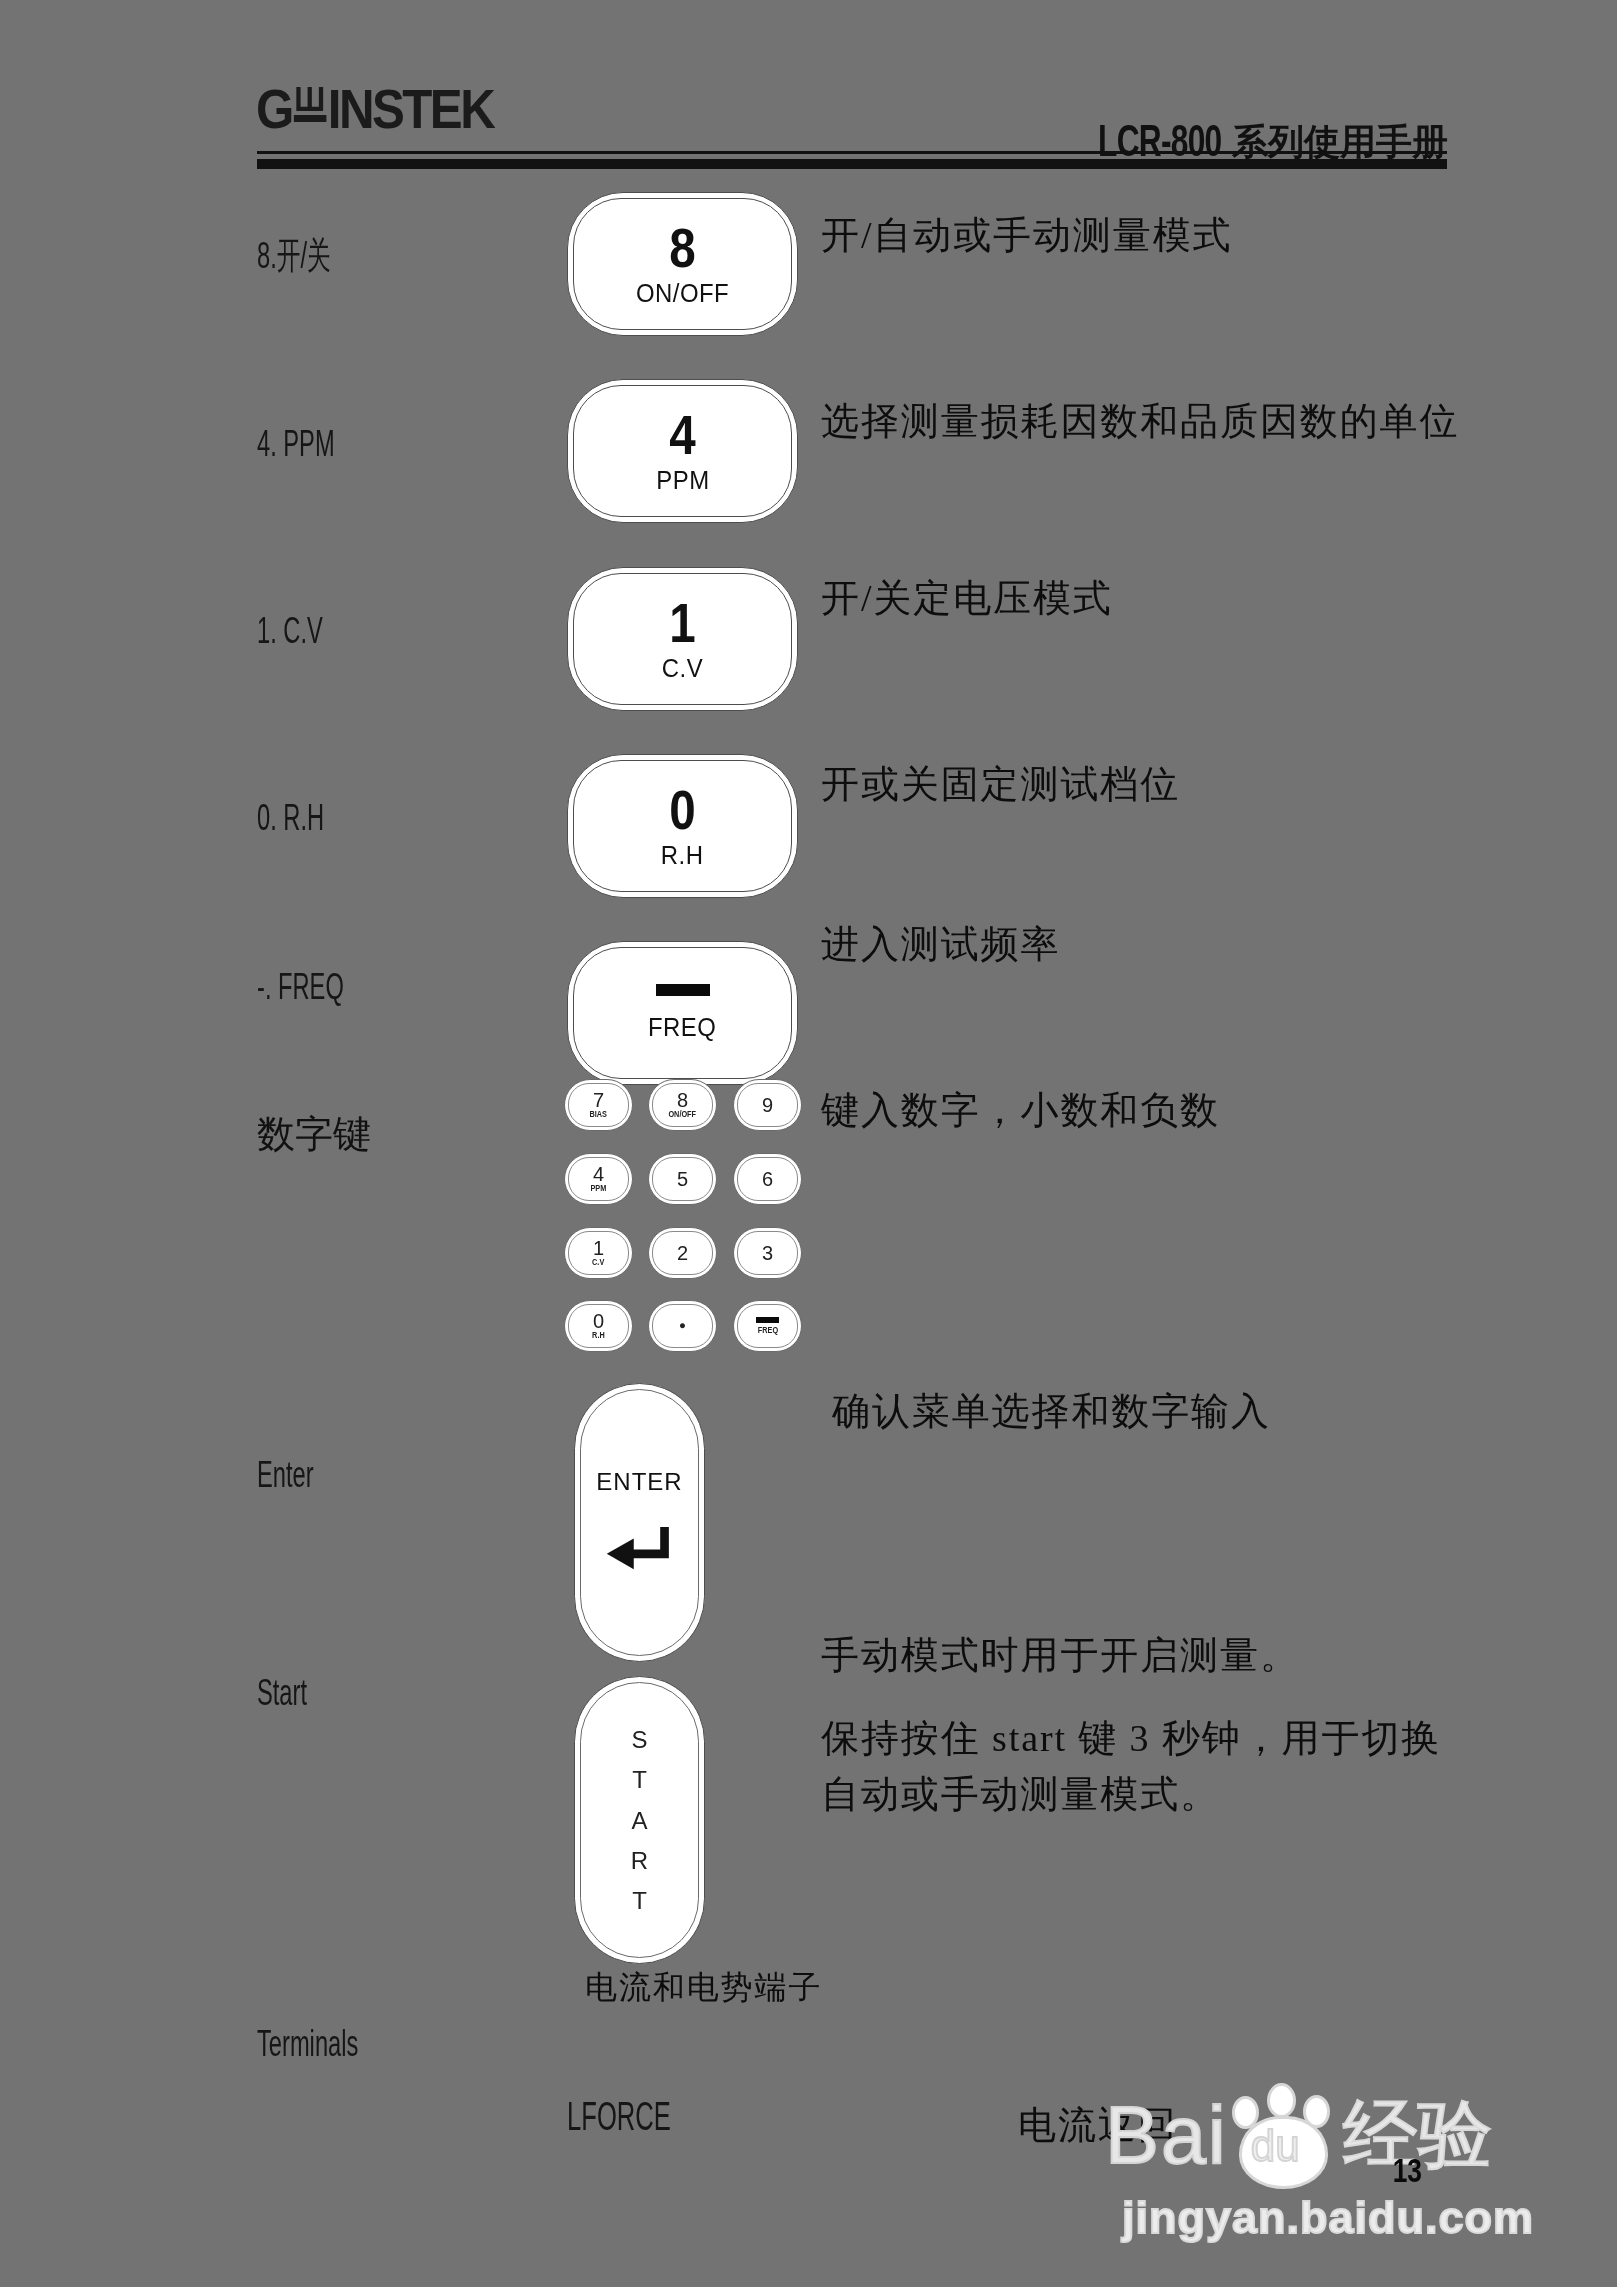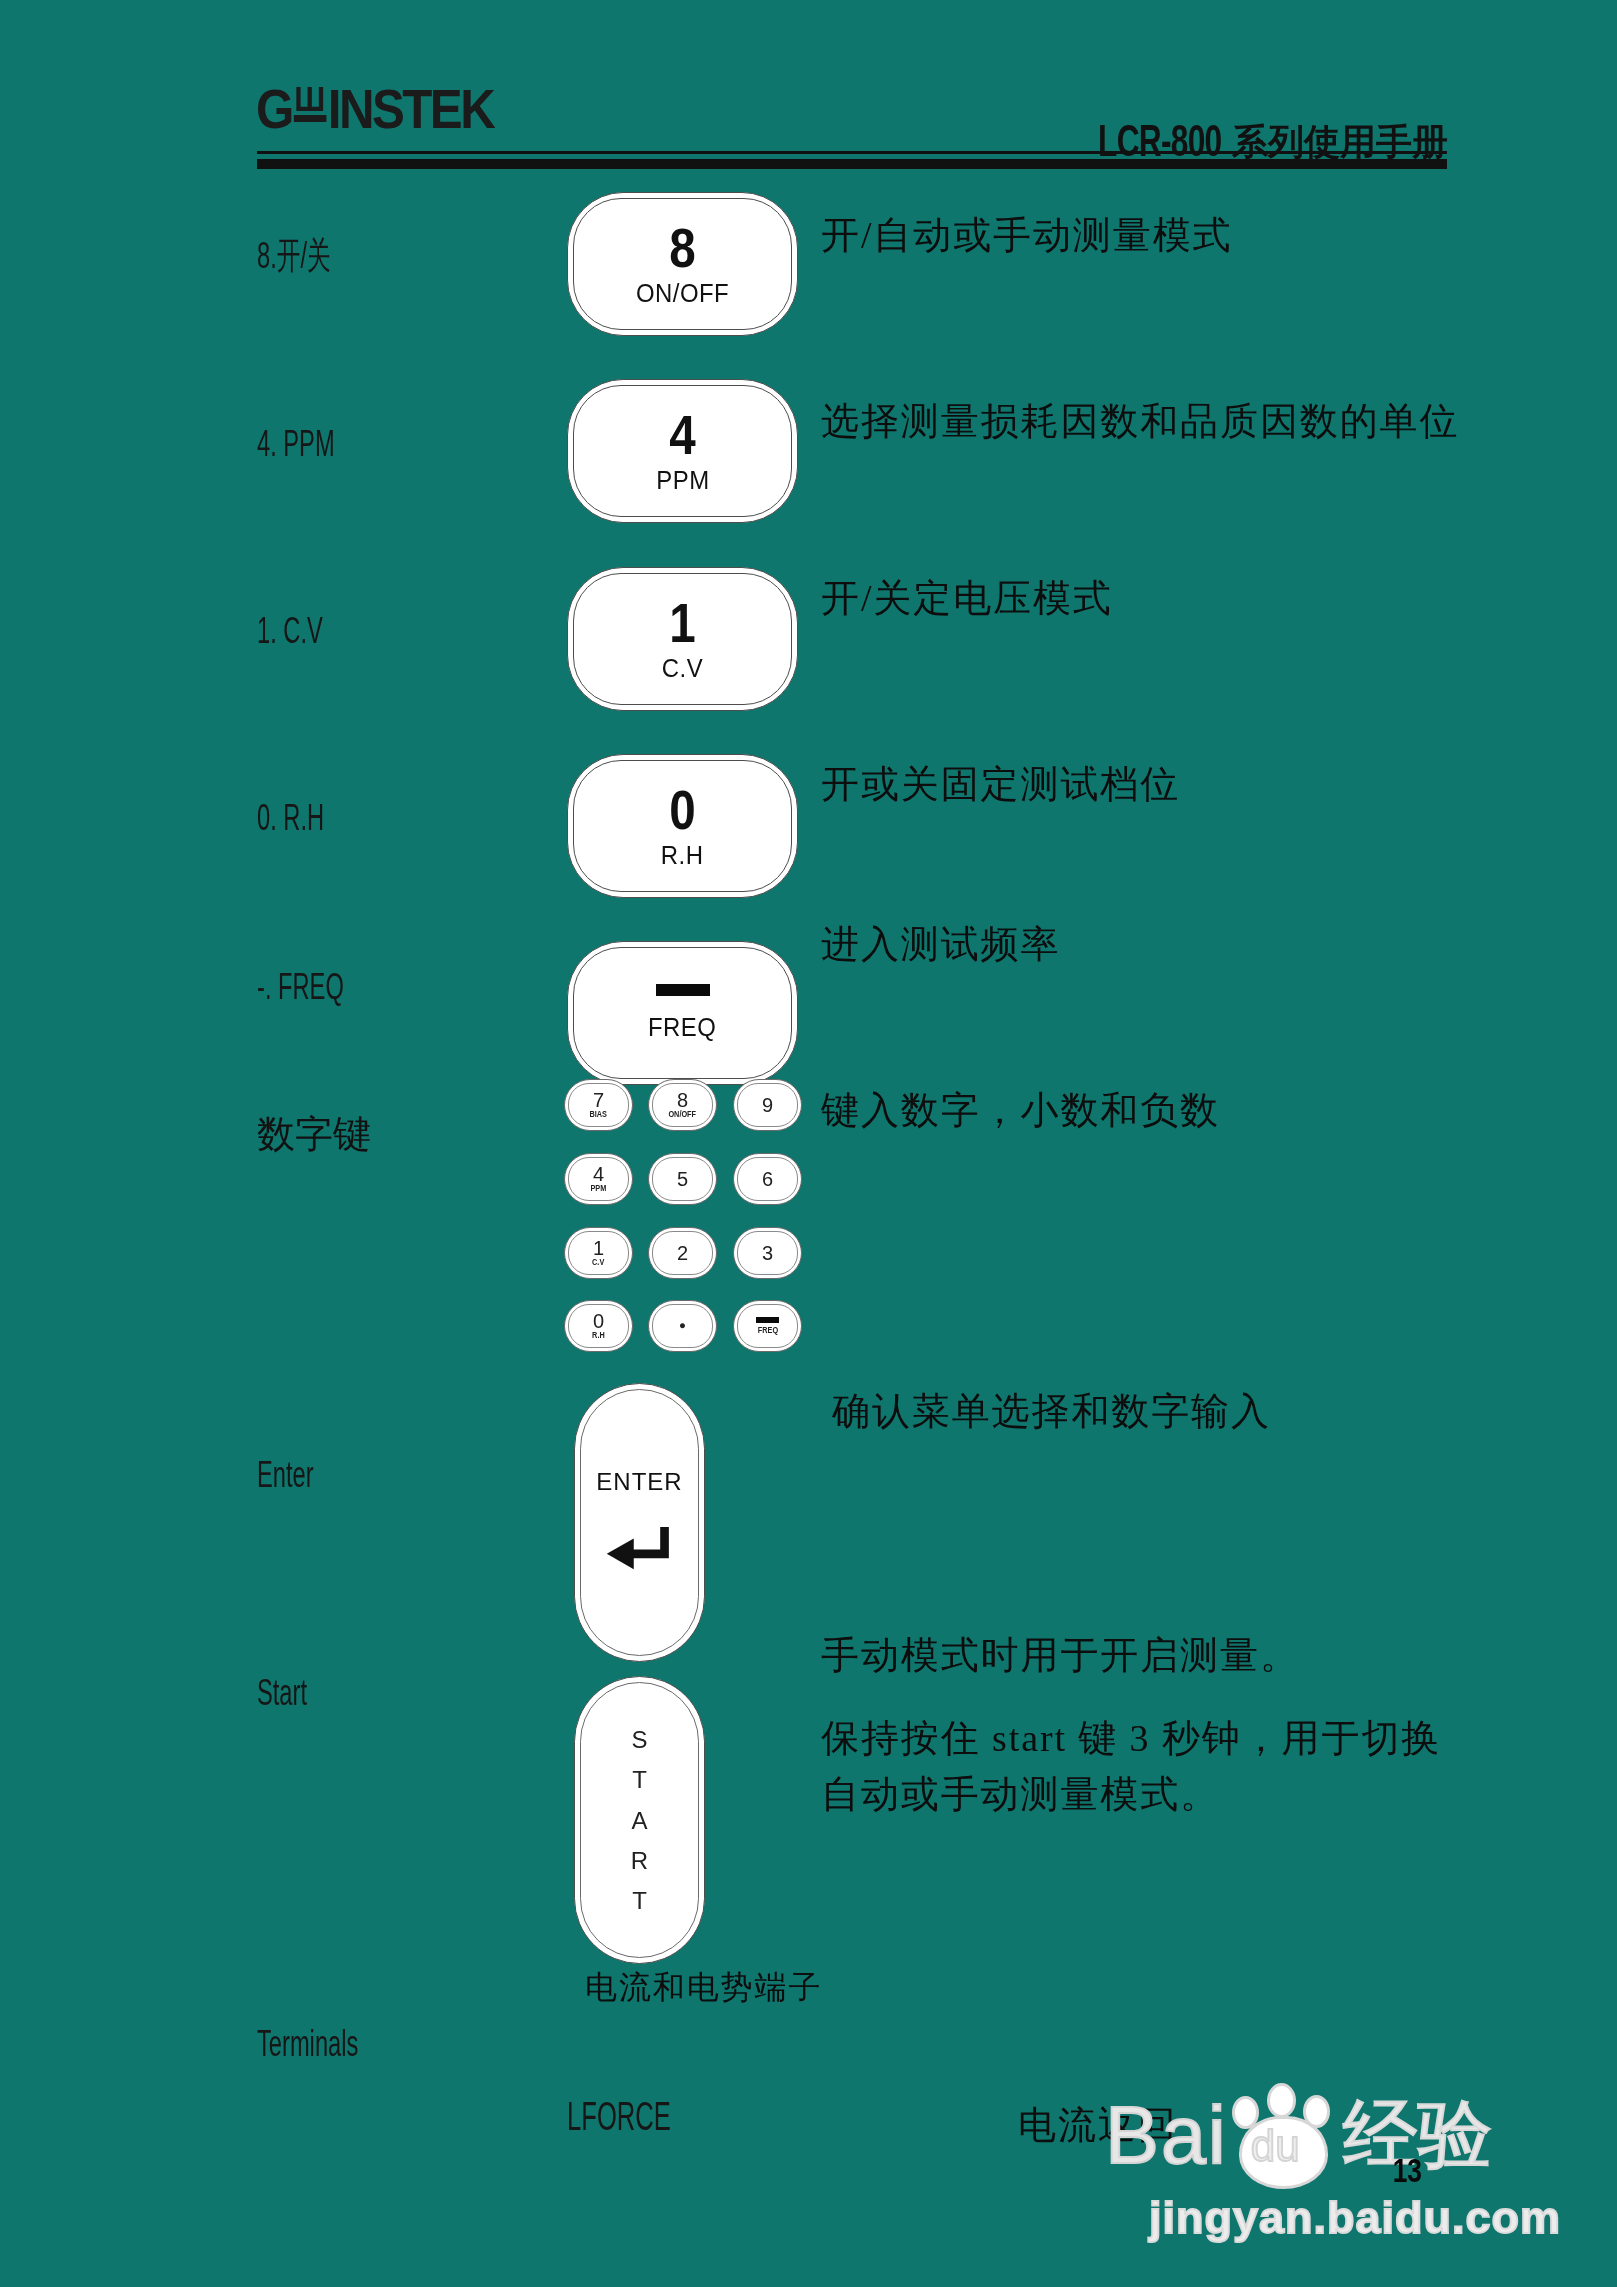--- a/index.html
+++ b/index.html
@@ -1,16 +1,16 @@
 <!DOCTYPE html>
 <html><head>
 <meta charset="utf-8">
 <style>
   html,body{margin:0;padding:0;background:#fff;}
-  .page{position:relative;width:1618px;height:2287px;background:#0f766e;overflow:hidden;
+  .page{position:relative;width:1618px;height:2287px;background:#737373;overflow:hidden;
         font-family:"Liberation Sans",sans-serif;color:#111;text-align:right;}
 
   
   .logo{position:absolute;left:256px;top:81px;font-weight:700;font-size:56px;line-height:56px;
         letter-spacing:-2.9px;transform:scaleX(0.88);transform-origin:0 0;white-space:nowrap;color:#1b1b1b;}
   .logo .logo-w{display:inline-block;font-size:35px;line-height:29px;vertical-align:17.3px;
         border-bottom:7.7px solid #1b1b1b;padding:0 1px 1.9px 1px;margin:0 1.9px;letter-spacing:0;}
   .title{position:absolute;right:170px;top:96px;white-space:nowrap;margin-top:20px;}
   .title .model{font-size:44px;font-weight:700;letter-spacing:-1px;display:inline-block;
         transform:scaleX(0.72);transform-origin:100% 50%;vertical-align:-1.9px;}
@@ -73,21 +73,21 @@
   .paw{position:relative;width:108px;height:104px;margin:0 1.9px;flex:none;}
   .paw .pad{position:absolute;left:9.6px;top:33px;width:83px;height:67px;border:3.8px solid #d7d7d7;
         border-radius:46% 46% 50% 50%/52% 52% 46% 46%;background:#fff;}
   .paw .toe{position:absolute;border:3.8px solid #d7d7d7;border-radius:50%;background:#fff;}
   .paw .toe1{left:1.9px;top:13.4px;width:21px;height:27px;}
   .paw .toe2{left:37px;top:0px;width:23px;height:29px;}
   .paw .toe3{left:73px;top:11.5px;width:21px;height:27px;}
   .paw .wm-du{position:absolute;left:21px;top:38px;font-size:44px;color:#efefef;
         -webkit-text-stroke:1.9px #d4d4d4;}
   .wm-url{position:absolute;left:1122px;top:2192px;font-size:45px;font-weight:700;color:#ececec;
-        -webkit-text-stroke:1.9px #dadada;letter-spacing:1px;margin-left:27px;}
+        -webkit-text-stroke:1.9px #dadada;letter-spacing:1px;}
   .page-num{position:absolute;left:1389px;top:2152px;font-size:33px;font-weight:700;color:#0a0a0a;
         transform:scaleX(0.8);z-index:5;}
 </style>
 </head>
 <body>
 
 <div class="page">
 
   <div class="logo"><span>G</span><span class="logo-w">Ш</span><span>INSTEK</span></div>
   <div class="title">

